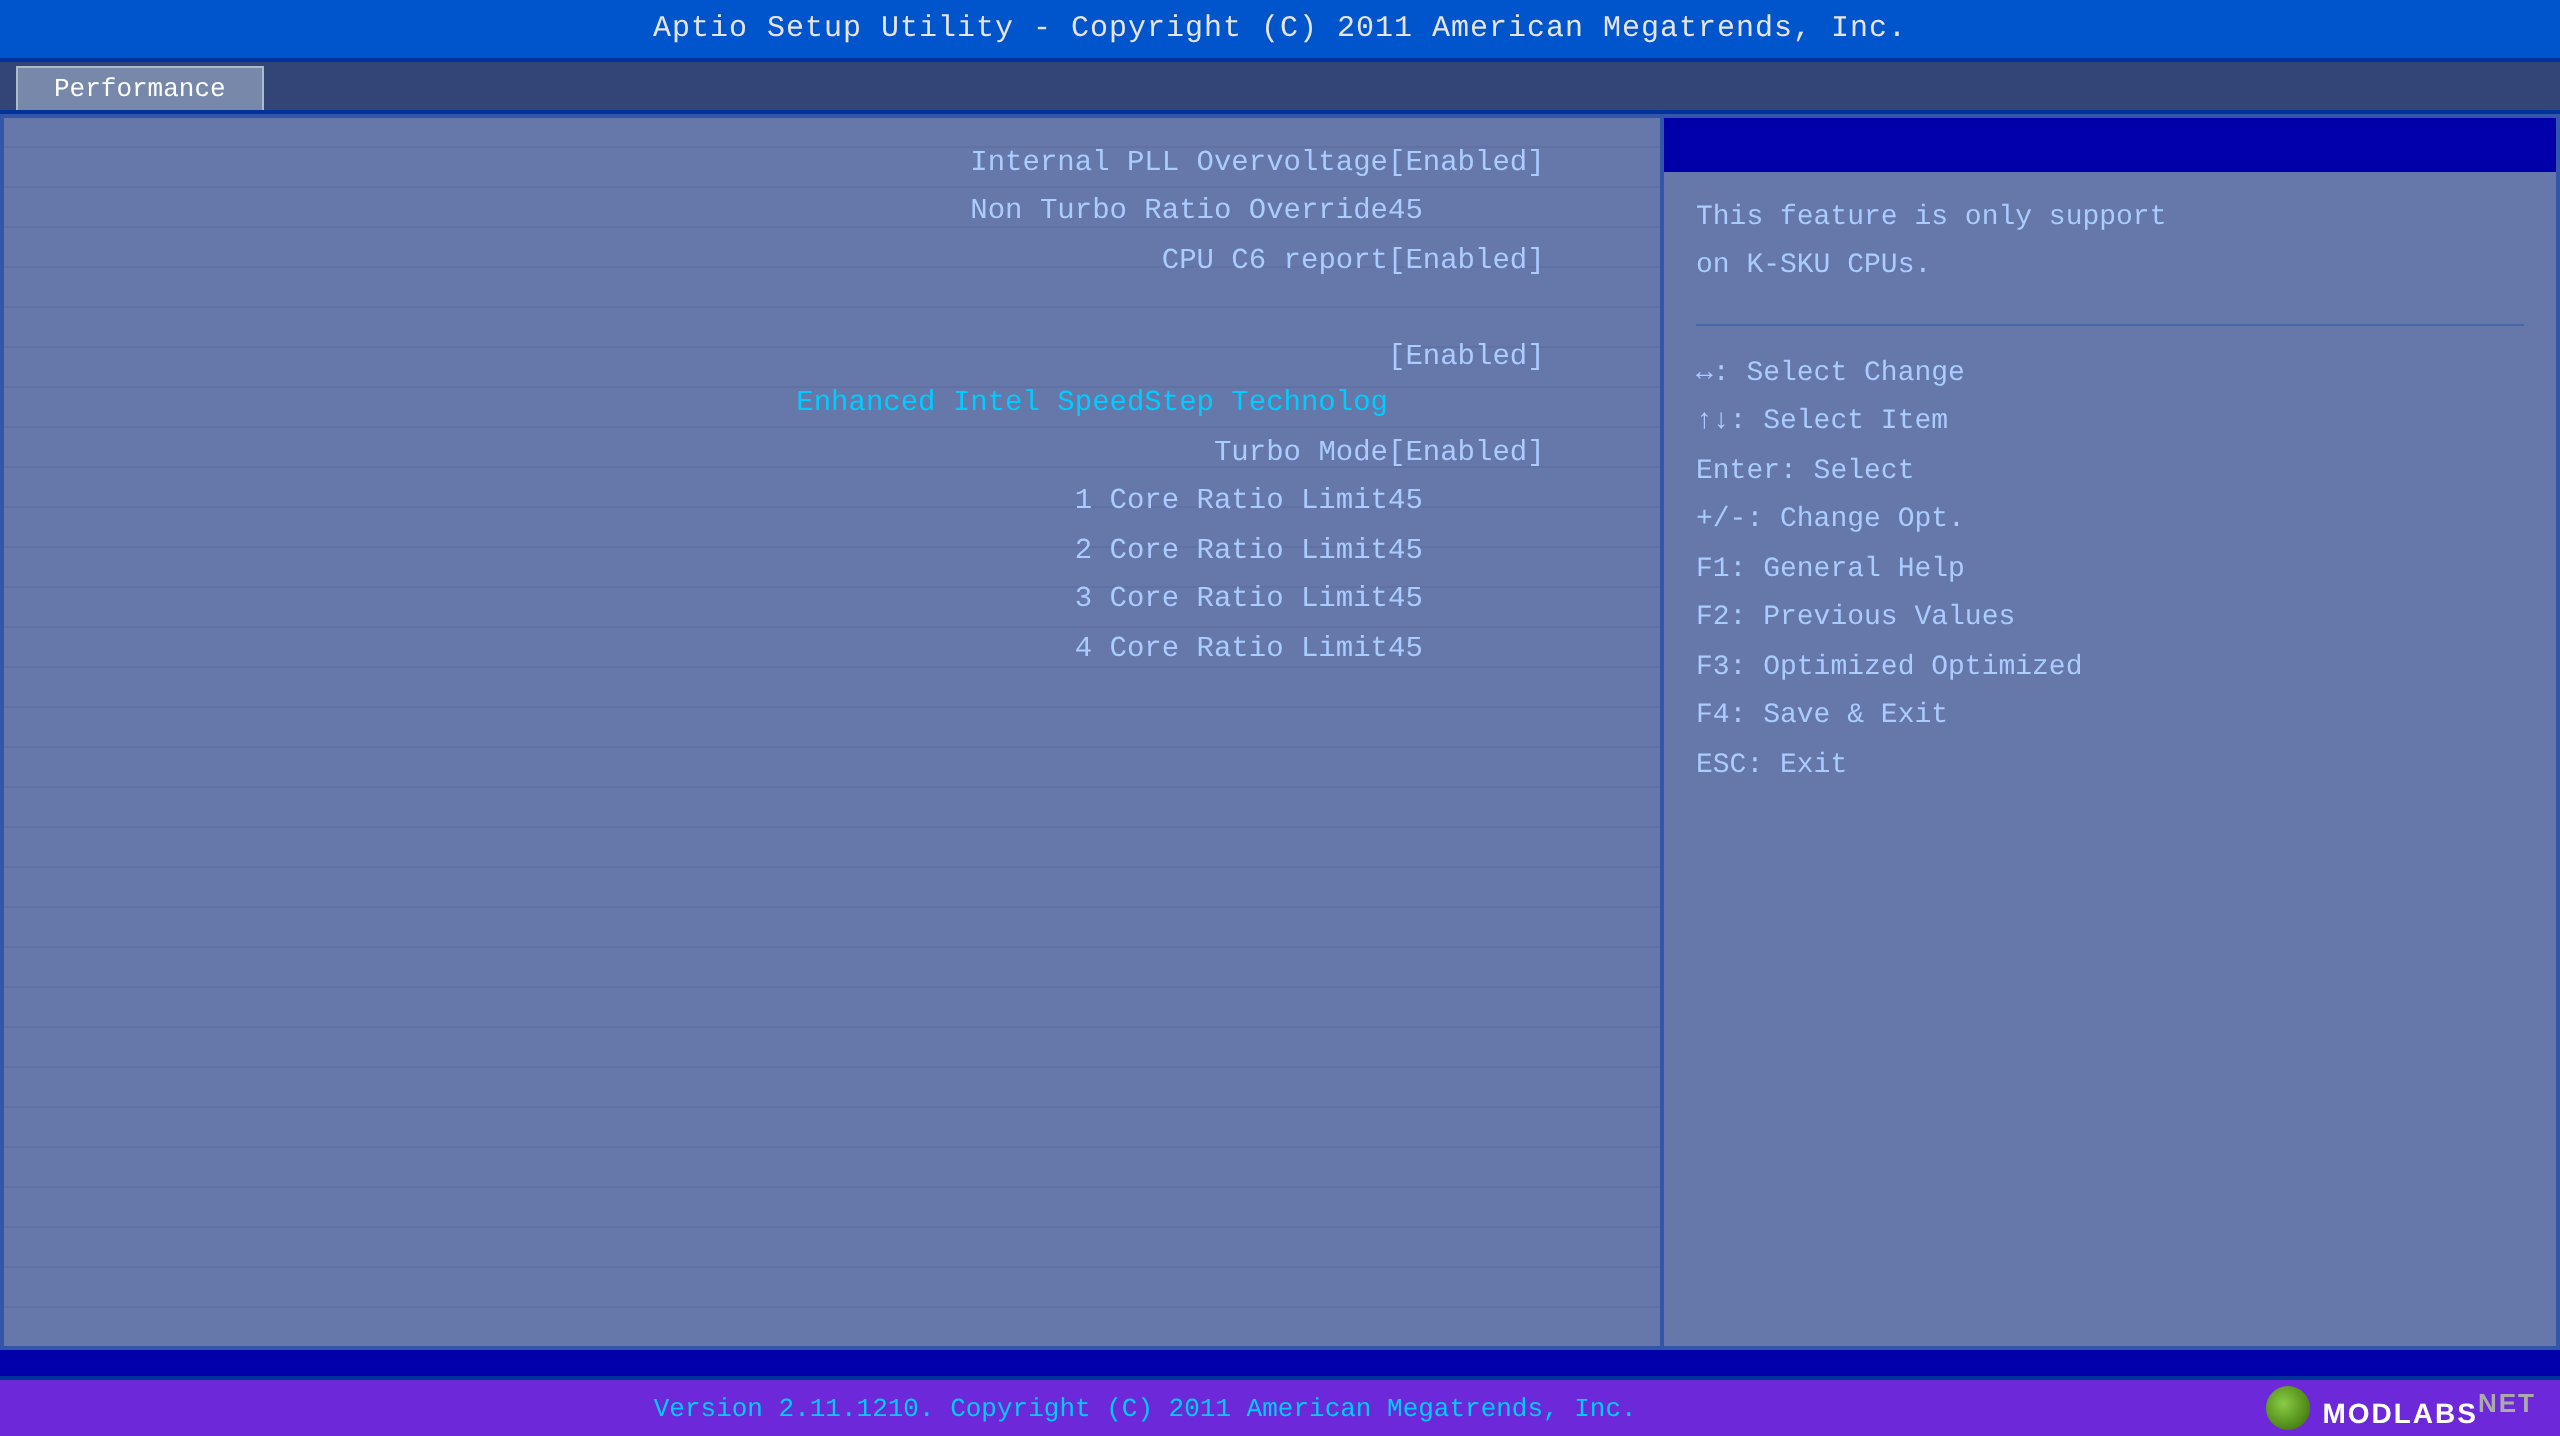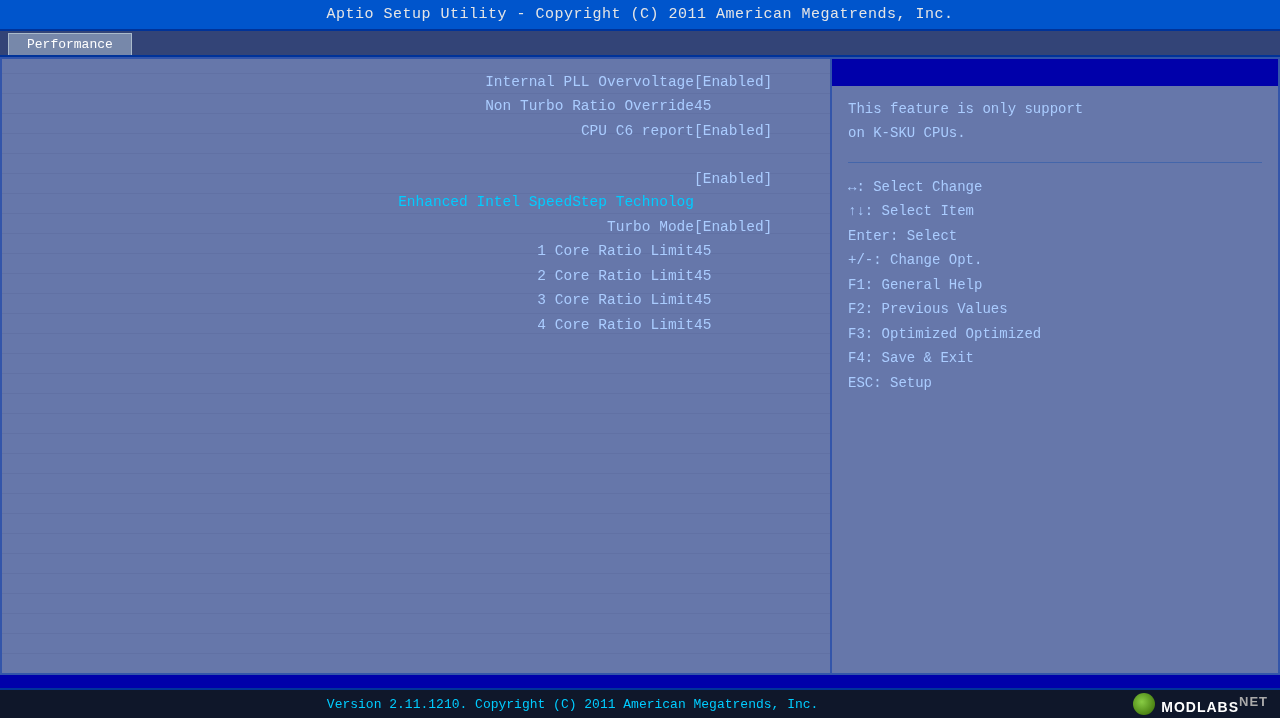--- a/index.html
+++ b/index.html
@@ -123,21 +123,21 @@
     .shortcuts span.key {
       color: #aaccff;
     }
 
     .bottom-bar {
       position: absolute;
       bottom: 0;
       left: 0;
       right: 0;
       height: 30px;
-      background: #0f172a;
+      background: #6d28d9;
       color: #00ccff;
       font-family: 'Courier New', Courier, monospace;
       font-size: 13px;
       display: flex;
       align-items: center;
       justify-content: flex-start;
       padding: 0 12px;
       border-top: 2px solid #003399;
     }
 
@@ -237,21 +237,21 @@
     <hr class="divider">
     <div class="shortcuts" id="shortcuts-container">
         <div><span class="key">↔: Select Change</span></div>
         <div><span class="key">↑↓: Select Item</span></div>
         <div><span class="key">Enter: Select</span></div>
         <div><span class="key">+/-: Change Opt.</span></div>
         <div><span class="key">F1: General Help</span></div>
         <div><span class="key">F2: Previous Values</span></div>
         <div><span class="key">F3: Optimized Optimized</span></div>
         <div><span class="key">F4: Save &amp; Exit</span></div>
-        <div><span class="key">ESC: Setup</span></div>
+        <div><span class="key">ESC: Exit</span></div>
       </div>
   </div>
 
 </div>
 
 <div class="bottom-bar">
   <span class="version">Version 2.11.1210. Copyright (C) 2011 American Megatrends, Inc.</span>
   <div class="logo-area">
     <span class="logo-circle"></span>
     <span class="logo-text">

